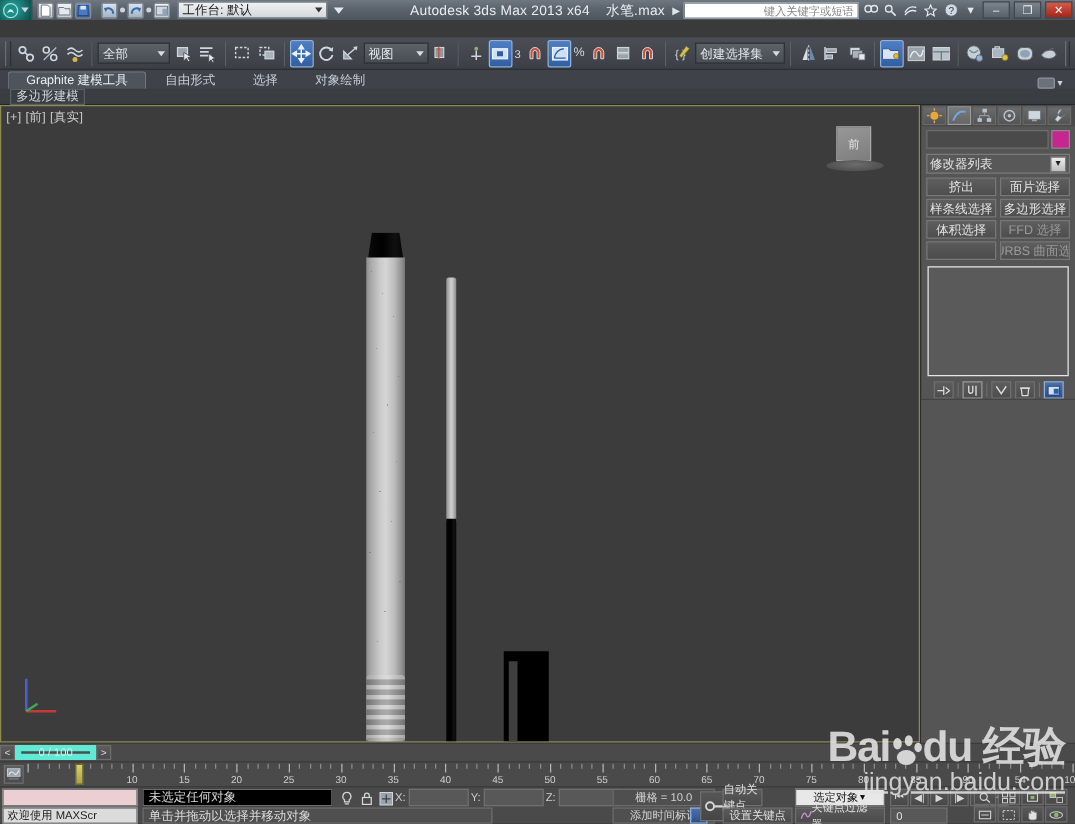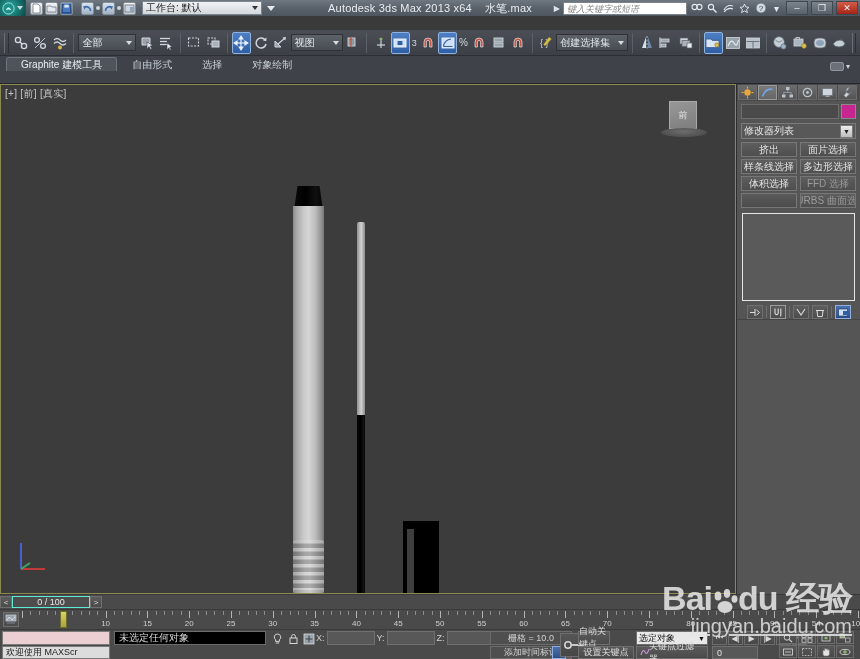--- a/index.html
+++ b/index.html
@@ -45,23 +45,23 @@
   }
   .workspace-combo .cap { width:0;height:0;border-left:3px solid transparent;border-right:3px solid transparent;border-top:4px solid #333; }
   .ws-extra-caret { margin-left:3px; width:0;height:0;border-left:4px solid transparent;border-right:4px solid transparent;border-top:5px solid #e6eaee; }
   .title-text {
     position:absolute; left:0; right:0; text-align:center;
     font-size:11px; color:#e9edf1; letter-spacing:.2px; pointer-events:none;
   }
   .title-file { color:#e9edf1; }
   .tb-right { margin-left:auto; display:flex; align-items:center; gap:3px; padding-right:2px; }
   .search-box {
-    width:124px; height:13px; background:#ffffff; border:1px solid #7b838a;
-    color:#888; font-size:9px; font-style:italic; padding:0 3px; line-height:12px;
-    overflow:hidden; white-space:nowrap;
+    width:140px; height:13px; background:#ffffff; border:1px solid #7b838a;
+    color:#888; font-size:9px; padding:0 3px; line-height:12px;
+    overflow:hidden; white-space:nowrap;text-align:right;
   }
   .search-arrow { color:#dfe4e9; font-size:8px; }
   .hicon { width:13px;height:13px; color:#e4e9ee; font-size:10px; display:flex;align-items:center;justify-content:center; }
   .wbtn { width:22px;height:14px;background:linear-gradient(180deg,#7b838c,#58616a);border:1px solid #3f474f;
           display:flex;align-items:center;justify-content:center;font-size:9px;color:#eef2f5; }
   .wbtn.close { background:linear-gradient(180deg,#d45b49,#a32415); }
 
   
   .menubar {
     position:absolute; left:0; top:16px; width:860px; height:14px;
@@ -263,21 +263,21 @@
   .timebar {
     position:absolute; left:0; top:595px; width:860px; height:14px;
     background:#4a4a4a; display:flex; align-items:center;
   }
   .tb-nav {
     width:12px;height:12px;background:linear-gradient(180deg,#5d5d5d,#4a4a4a);
     border:1px solid #6e6e6e; display:flex;align-items:center;justify-content:center;
     font-size:8px; color:#ddd;
   }
   .frame-field {
-    width:78px;height:12px;background:#4d4d4d;border:1px solid #5eead4;
+    width:65px;height:12px;background:#4d4d4d;border:5px solid #5eead4;
     color:#e8e8e8;font-size:9px; display:flex;align-items:center;justify-content:center;
   }
   .trackbar {
     position:absolute; left:0; top:609px; width:860px; height:20px;
     background:#4a4a4a; border-top:1px solid #3a3a3a;
   }
   .tb-keyicon {
     position:absolute; left:3px; top:2px; width:16px;height:15px;
     background:linear-gradient(180deg,#5c5c5c,#4b4b4b); border:1px solid #6f6f6f;
     display:flex;align-items:center;justify-content:center;
@@ -351,21 +351,21 @@
     color:#e0e0e0;font-size:9px;display:flex;align-items:center;justify-content:center;
   }
   .setkey {
     position:absolute; left:578px; top:16px; width:56px;height:13px;
     background:linear-gradient(180deg,#5a5a5a,#4a4a4a);border:1px solid #6f6f6f;
     color:#e0e0e0;font-size:9px;display:flex;align-items:center;justify-content:center;
   }
   .selobj-combo {
     position:absolute; left:636px; top:1px; width:72px;height:14px;
     background:#e8e8e8;border:1px solid #6f6f6f; color:#111; font-size:9px;
-    display:flex;align-items:center;justify-content:space-between; padding:0 2px;
+    display:flex;align-items:center;justify-content:center; padding:0 2px;
   }
   .keyfilter {
     position:absolute; left:636px; top:16px; width:72px;height:13px;
     background:linear-gradient(180deg,#5a5a5a,#4a4a4a);border:1px solid #6f6f6f;
     color:#e0e0e0;font-size:9px;display:flex;align-items:center; padding-left:12px;
   }
   .playbtns { position:absolute; left:712px; top:1px; display:flex; gap:1px; }
   .pbtn {
     width:15px;height:14px;background:linear-gradient(180deg,#585858,#484848);
     border:1px solid #6c6c6c; display:flex;align-items:center;justify-content:center;
@@ -754,20 +754,23 @@
       <div class="rtab">
         <span>选择</span>
       </div>
       <div class="rtab">
         <span>对象绘制</span>
       </div>
       <div class="ribbon-minibtn">
         <span class="mini-pill"></span>
         <span style="font-size:8px;color:#cfd6dd">▾</span>
       </div>
+    </div>
+    <div class="ribbon-sub">
+      <span class="rsub-item">多边形建模</span>
     </div>
   </div>
 
   <div class="viewport-wrap">
     <div class="viewport-label">[+] [前] [真实]</div>
 
     <div class="viewcube">
       <div class="vc-face">前</div>
       <div class="vc-base"></div>
     </div>
@@ -1045,20 +1048,21 @@
         <div class="ticklabel" style="left: 836px;">100</div>
       </div>
     <div class="time-slider"></div>
   </div>
 
   <div class="statusbar">
     <div class="ms-listener"></div>
     <div class="ms-welcome">欢迎使用 MAXScr</div>
 
     <div class="status-line1">未选定任何对象</div>
+    <div class="status-line2">单击并拖动以选择并移动对象</div>
 
     <div class="sb-icon" style="left:270px">
       <svg width="11" height="12" viewBox="0 0 11 12">
           <path d="M5.5 1 A3.2 3.2 0 0 1 7.4 6.8 V8.4 H3.6 V6.8 A3.2 3.2 0 0 1 5.5 1Z" fill="none" stroke="#d6d6d6" stroke-width="1"></path>
           <line x1="3.8" y1="10" x2="7.2" y2="10" stroke="#d6d6d6" stroke-width="1"></line>
         </svg>
     </div>
     <div class="sb-icon" style="left:286px">
       <svg width="11" height="12" viewBox="0 0 11 12">
           <rect x="2" y="5" width="7" height="5.5" fill="none" stroke="#d6d6d6" stroke-width="1"></rect>

